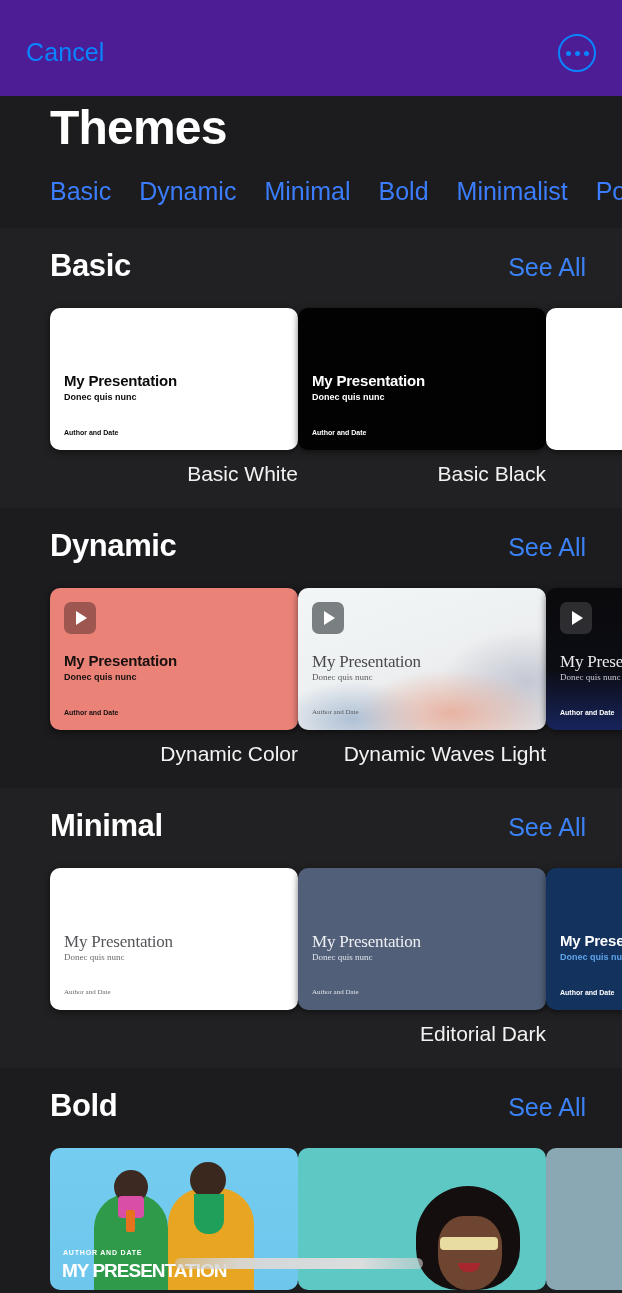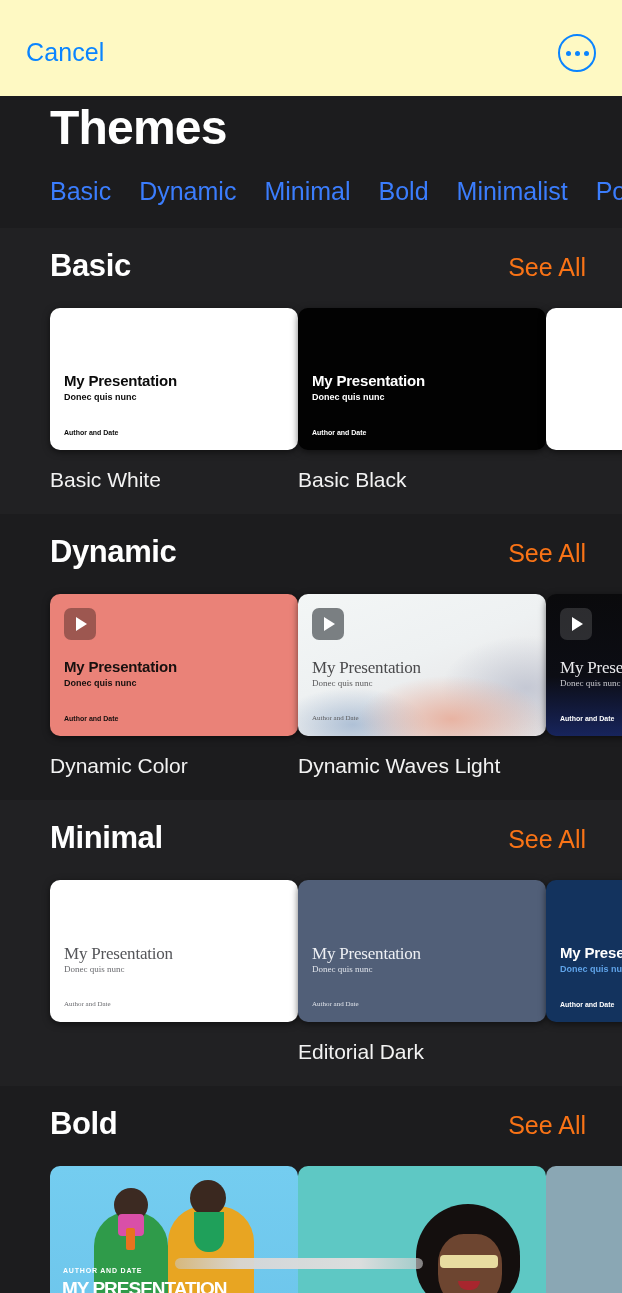--- a/index.html
+++ b/index.html
@@ -17,21 +17,21 @@
     width: 622px;
     height: 1293px;
     background: #1c1c1e;
     overflow: hidden;
   }
 
   
   .navbar {
     position: relative;
     height: 96px;
-    background: #fef9c3;
+    background: #4c1d95;
   }
   .cancel-btn {
     position: absolute;
     left: 26px;
     top: 38px;
     font-size: 25px;
     color: #0a84ff;
     letter-spacing: 0.1px;
     background: none;
     border: none;
@@ -107,21 +107,21 @@
     padding: 20px 36px 0 50px;
   }
   .section-title {
     font-size: 31px;
     font-weight: bold;
     color: #fff;
     letter-spacing: -0.4px;
   }
   .see-all {
     font-size: 25px;
-    color: #f97316;
+    color: #3b82f6;
     background: none;
     border: none;
     font-family: "Liberation Sans", sans-serif;
     cursor: pointer;
   }
 
   .row {
     display: flex;
     padding: 24px 0 0 50px;
     overflow: hidden;
@@ -130,22 +130,22 @@
 
   .thumb {
     position: relative;
     width: 248px;
     height: 142px;
     border-radius: 10px;
     overflow: hidden;
     box-shadow: 0 2px 7px rgba(0,0,0,0.55);
   }
   .cell-label {
-    margin-top: 18px;
-    text-align: left;
+    margin-top: 12px;
+    text-align: right;
     font-size: 21px;
     color: #f2f2f2;
   }
 
   
   .t-title {
     position: absolute;
     left: 14px;
     top: 64px;
     font-size: 15px;

